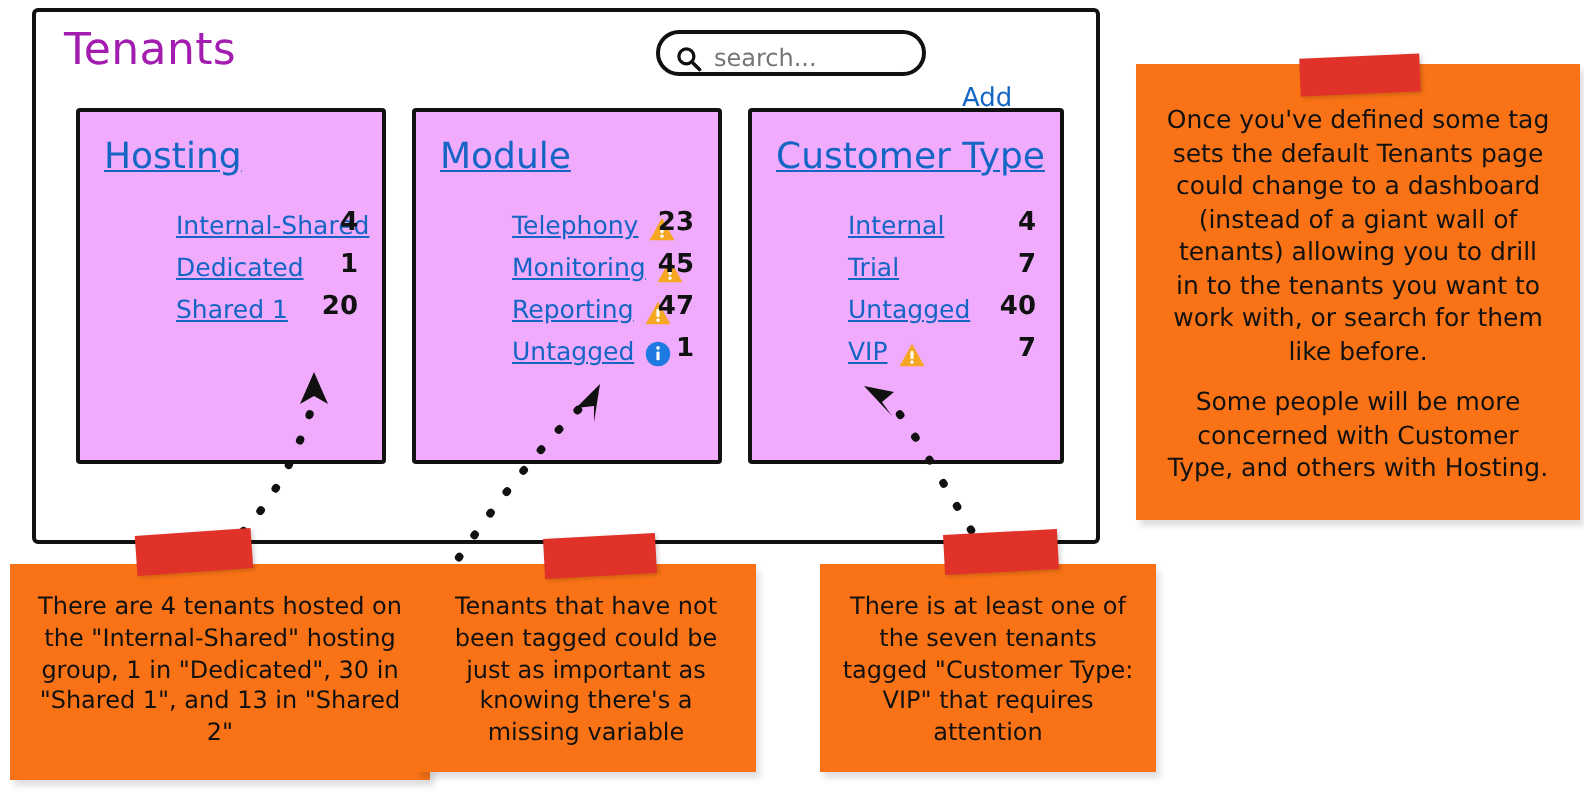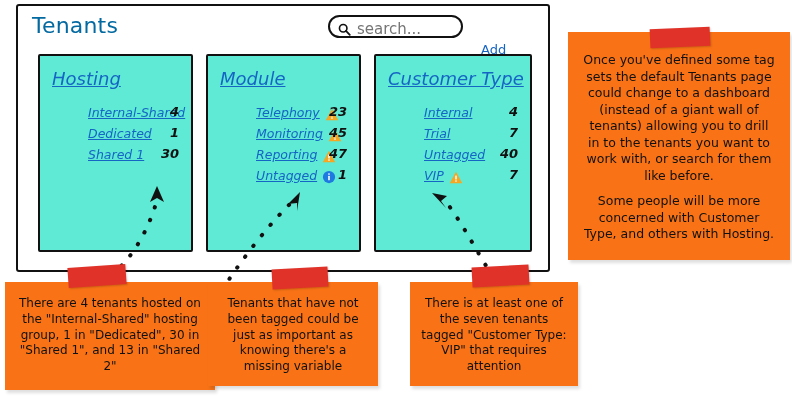--- a/index.html
+++ b/index.html
@@ -15,46 +15,45 @@
 
   
   .app-window{
     position:absolute;left:16px;top:4px;width:534px;height:268px;
     border:2.5px solid #111;border-radius:3px;background:#fff;
     box-sizing:border-box;
   }
   .app-header{position:absolute;left:0;top:0;width:100%;height:44px;}
   .page-title{
     position:absolute;left:14px;top:7px;
-    font-size:22px;color:#0369a1;letter-spacing:.2px;
+    font-size:22px;color:#a21caf;letter-spacing:.2px;
   }
   .search-pill{
     position:absolute;left:310px;top:9px;width:135px;height:23px;
     border:2.5px solid #111;border-radius:14px;background:#fff;
     box-sizing:border-box;
   }
   .search-icon{
     position:absolute;left:8px;top:4px;width:13px;height:13px;
   }
   .search-input{
     position:absolute;left:25px;top:2px;width:100px;height:17px;
     border:0;outline:0;background:transparent;
-    font-family:"DejaVu Sans", sans-serif;font-size:15px;color:#3a3a3a;
+    font-family:"DejaVu Sans", sans-serif;font-size:12px;color:#3a3a3a;
   }
   .add-tenant{
     position:absolute;left:463px;top:12px;
     font-size:13px;color:#1565c5;text-decoration:underline;cursor:pointer;margin-top:24px;
   }
 
   
   .panel{
-    position:absolute;top:48px;height:198px;
-    border:2.5px solid #111;border-radius:2px;background:#5eead4;
-    box-sizing:border-box;
-    font-style:italic;
+    position:absolute;top:48px;height:178px;
+    border:2.5px solid #111;border-radius:2px;background:#f0abfc;
+    box-sizing:border-box;
   }
   .panel-hosting{left:20px;width:155px;}
   .panel-module{left:188px;width:155px;}
   .panel-ctype{left:356px;width:158px;}
 
   .panel-title{
     position:absolute;left:12px;top:12px;
     font-size:18px;color:#1565c5;text-decoration:underline;
     white-space:nowrap;cursor:pointer;
   }
@@ -132,21 +131,21 @@
         <div class="row">
           <span class="row-label">Internal-Shared</span>
           <span class="row-count">4</span>
         </div>
         <div class="row">
           <span class="row-label">Dedicated</span>
           <span class="row-count">1</span>
         </div>
         <div class="row">
           <span class="row-label">Shared 1</span>
-          <span class="row-count">30</span>
+          <span class="row-count">20</span>
         </div>
       </div>
     </div>
 
     <div class="panel panel-module">
       <div class="panel-title">Module</div>
       <div class="rows">
         <div class="row">
           <span class="row-label">Telephony</span>
           <span class="badge">

